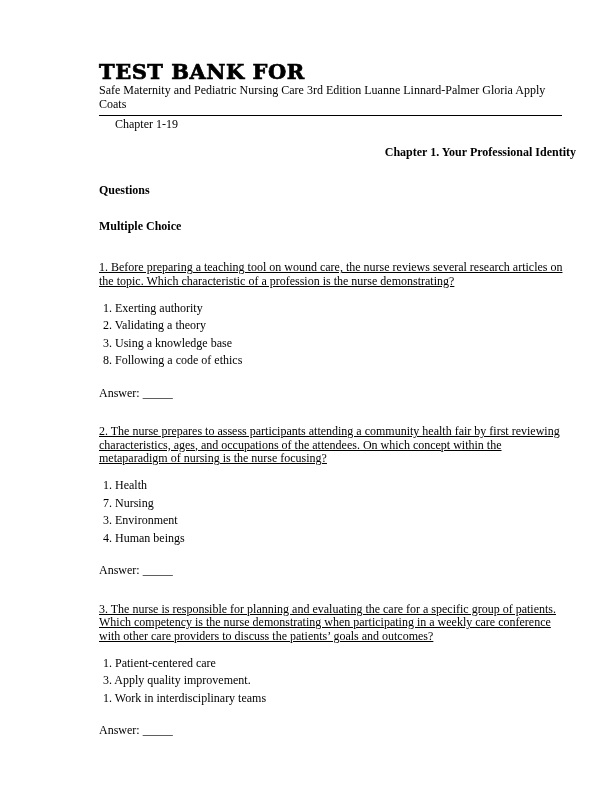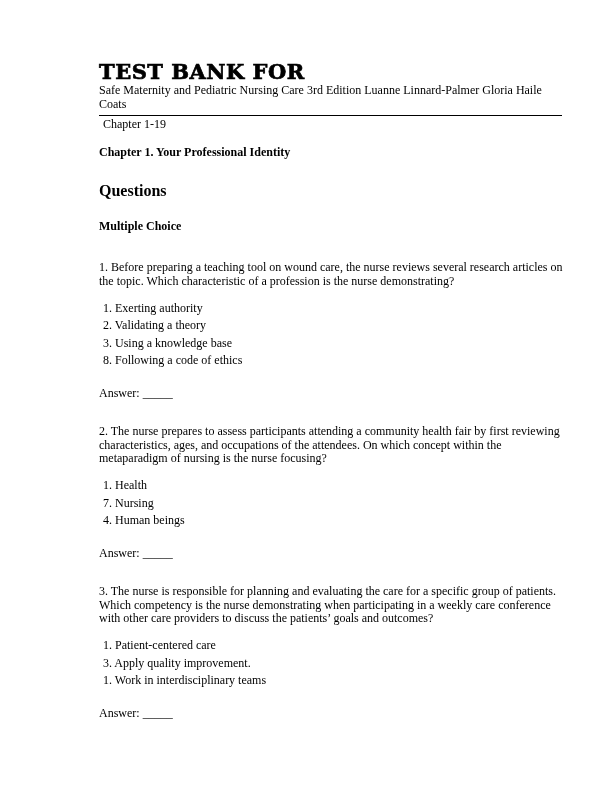--- a/index.html
+++ b/index.html
@@ -33,67 +33,69 @@
     margin: 1px 0 0 0;
     max-width: 463px;
   }
   .header-rule {
     margin: 4px 0 0 0;
     border: none;
     border-top: 1.5px solid #000000;
     width: 463px;
   }
   .chapter-range {
-    margin: 2px 0 0 4px;
+    margin: 2px 0 0 16px;
   }
   .chapter-heading {
     margin: 14px 0 0 0;
     font-size: 12px;
     font-weight: bold;
+    text-align: right;
   }
   .section-heading {
     margin: 25px 0 0 0;
-    font-size: 16px;
+    font-size: 12px;
     font-weight: bold;
   }
   .subsection-heading {
     margin: 22px 0 0 0;
     font-size: 12px;
     font-weight: bold;
   }
   .question {
     margin-top: 25px;
   }
   .question.first {
     margin-top: 28px;
   }
   .question-stem {
     margin: 0;
     max-width: 466px;
+    text-decoration: underline;
   }
   .options {
     list-style: none;
     margin: 13.5px 0 0 0;
     padding: 0;
   }
   .options li {
     margin: 4px;
   }
   .answer-line {
     margin: 19px 0 0 0;
   }
 </style>
 </head>
 <body>
 
 <div class="page">
 
   <header>
     <h1 class="banner-title">TEST BANK FOR</h1>
-    <p class="subtitle">Safe Maternity and Pediatric Nursing Care 3rd Edition Luanne Linnard-Palmer Gloria Haile Coats</p>
+    <p class="subtitle">Safe Maternity and Pediatric Nursing Care 3rd Edition Luanne Linnard-Palmer Gloria Apply Coats</p>
     <hr class="header-rule">
     <p class="chapter-range">Chapter 1-19</p>
   </header>
 
   <h2 class="chapter-heading">Chapter 1. Your Professional Identity</h2>
 
   <h3 class="section-heading">Questions</h3>
 
   <h3 class="subsection-heading">Multiple Choice</h3>
 
@@ -106,20 +108,21 @@
       <li>8. Following a code of ethics</li>
     </ul>
     <p class="answer-line"><span>Answer:</span> <span>_____</span></p>
   </section>
 
   <section class="question">
     <p class="question-stem">2. The nurse prepares to assess participants attending a community health fair by first reviewing characteristics, ages, and occupations of the attendees. On which concept within the metaparadigm of nursing is the nurse focusing?</p>
     <ul class="options">
       <li>1. Health</li>
       <li>7. Nursing</li>
+      <li>3. Environment</li>
       <li>4. Human beings</li>
     </ul>
     <p class="answer-line"><span>Answer:</span> <span>_____</span></p>
   </section>
 
   <section class="question">
     <p class="question-stem">3. The nurse is responsible for planning and evaluating the care for a specific group of patients. Which competency is the nurse demonstrating when participating in a weekly care conference with other care providers to discuss the patients’ goals and outcomes?</p>
     <ul class="options">
       <li>1. Patient-centered care</li>
       <li>3. Apply quality improvement.</li>

